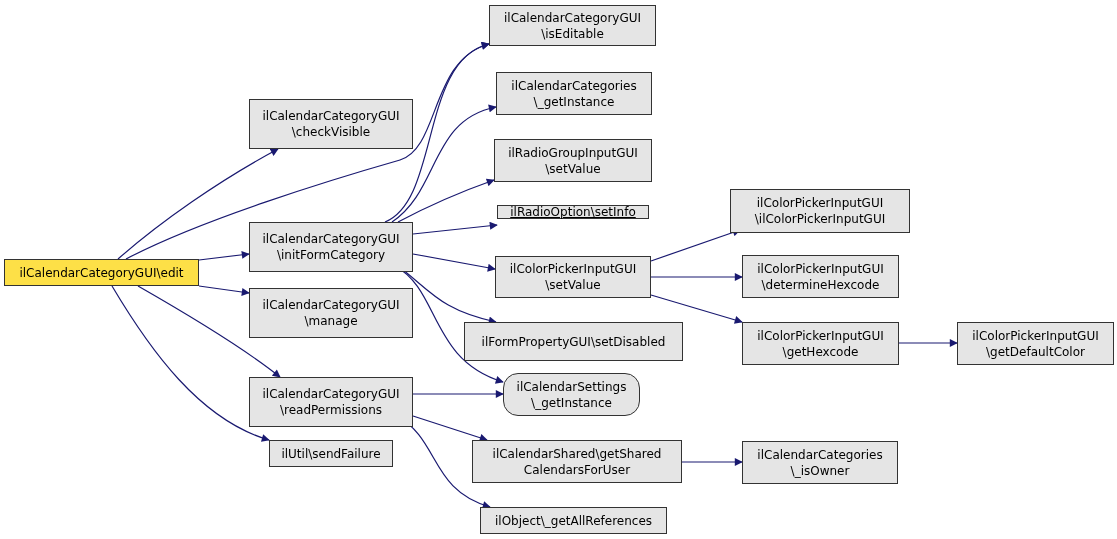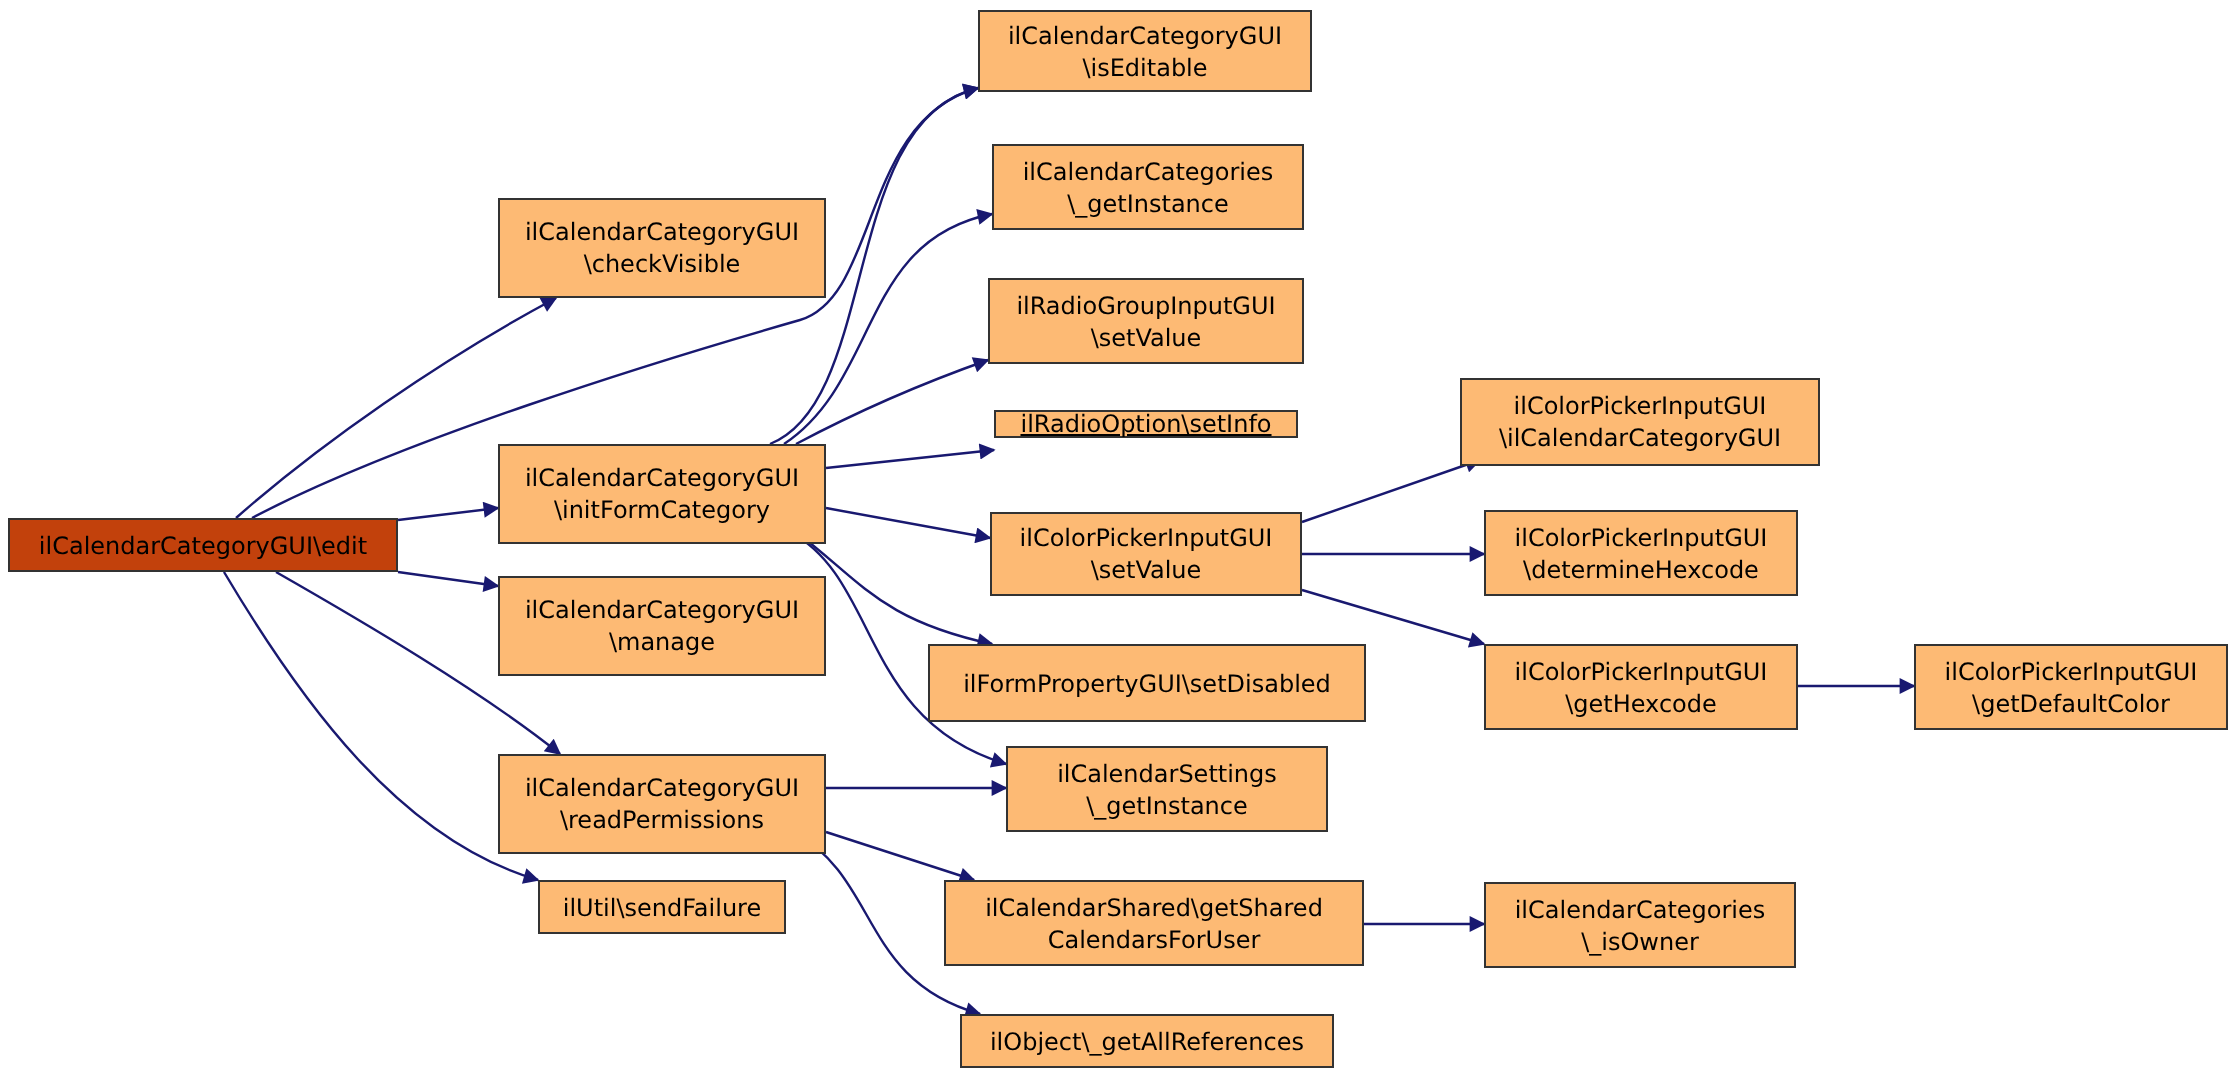--- a/index.html
+++ b/index.html
@@ -1,23 +1,23 @@
 <!DOCTYPE html>
 <html><head>
   <meta charset="utf-8">
   <style>
     html, body { margin: 0; padding: 0; background: #ffffff; }
     body { width: 1117px; height: 539px; position: relative; overflow: hidden;
            font-family: "DejaVu Sans", sans-serif; }
     #graph { position: absolute; left: 0; top: 0; width: 1117px; height: 539px; }
     .node { position: absolute; box-sizing: border-box; border: 1.5px solid #333333;
-            background: #fdba74; display: flex; flex-direction: column;
+            background: #e5e5e5; display: flex; flex-direction: column;
             align-items: center; justify-content: center; text-align: center;
             font-size: 12px; line-height: 16px; color: #000000; cursor: pointer; }
-    .node.root { background: #c2410c; }
+    .node.root { background: #fde047; }
     .node span { display: block; white-space: nowrap; }
   </style>
 </head>
 <body>
 
 <svg id="graph" xmlns="http://www.w3.org/2000/svg" width="1117" height="539">
   <defs>
     <marker id="arrow" viewBox="0 0 10 10" refX="9" refY="5" markerWidth="9" markerHeight="8" orient="auto" markerUnits="userSpaceOnUse">
       <path d="M0,0 L10,5 L0,10 z" fill="#191970"></path>
     </marker>
@@ -84,34 +84,34 @@
 <div class="node" style="left:497px;top:205px;width:152px;height:14px;text-decoration:underline;">
   <span>ilRadioOption\setInfo</span>
 </div>
 <div class="node" style="left:495px;top:256px;width:156px;height:42px;">
   <span>ilColorPickerInputGUI</span>
   <span>\setValue</span>
 </div>
 <div class="node" style="left:464px;top:322px;width:219px;height:39px;">
   <span>ilFormPropertyGUI\setDisabled</span>
 </div>
-<div class="node" style="left:503px;top:373px;width:161px;height:43px;">
+<div class="node" style="left:503px;top:373px;width:137px;height:43px;border-radius:15px;">
   <span>ilCalendarSettings</span>
   <span>\_getInstance</span>
 </div>
 <div class="node" style="left:472px;top:440px;width:210px;height:43px;">
   <span>ilCalendarShared\getShared</span>
   <span>CalendarsForUser</span>
 </div>
 <div class="node" style="left:480px;top:507px;width:187px;height:27px;">
   <span>ilObject\_getAllReferences</span>
 </div>
 <div class="node" style="left:730px;top:189px;width:180px;height:44px;">
   <span>ilColorPickerInputGUI</span>
-  <span>\ilCalendarCategoryGUI</span>
+  <span>\ilColorPickerInputGUI</span>
 </div>
 <div class="node" style="left:742px;top:255px;width:157px;height:43px;">
   <span>ilColorPickerInputGUI</span>
   <span>\determineHexcode</span>
 </div>
 <div class="node" style="left:742px;top:322px;width:157px;height:43px;">
   <span>ilColorPickerInputGUI</span>
   <span>\getHexcode</span>
 </div>
 <div class="node" style="left:957px;top:322px;width:157px;height:43px;">

